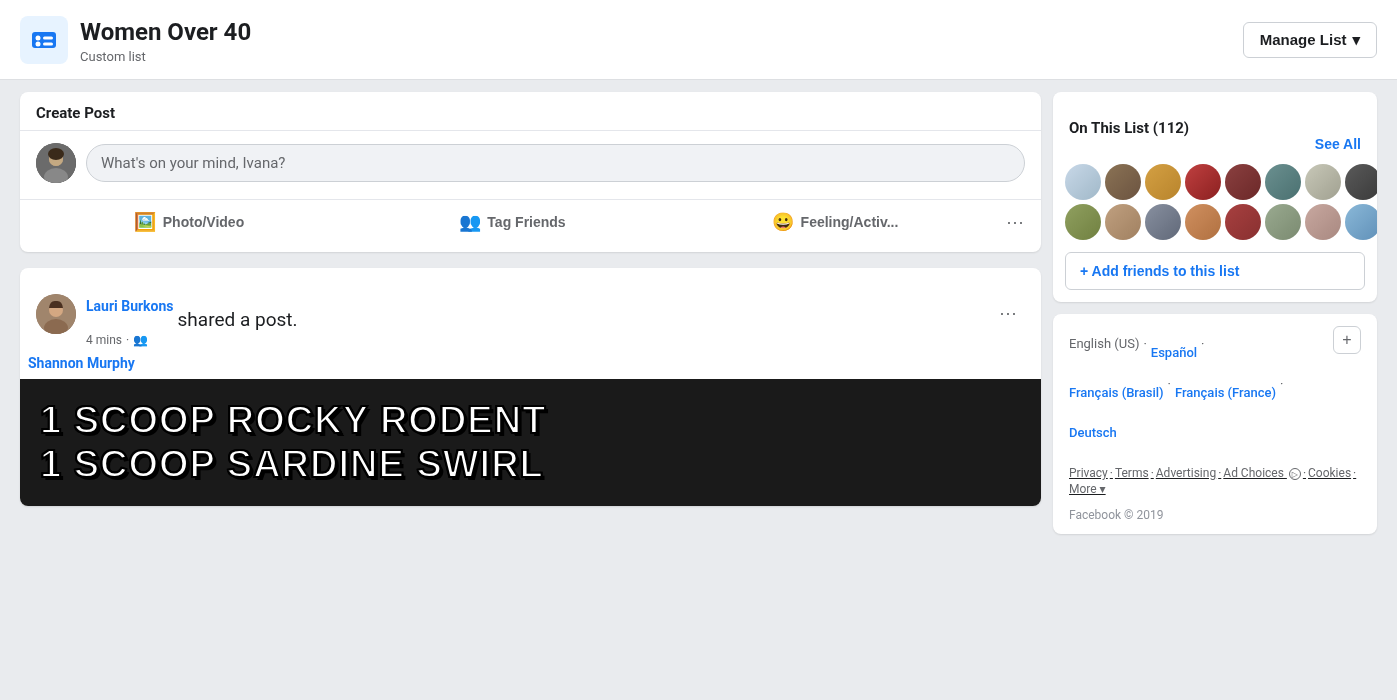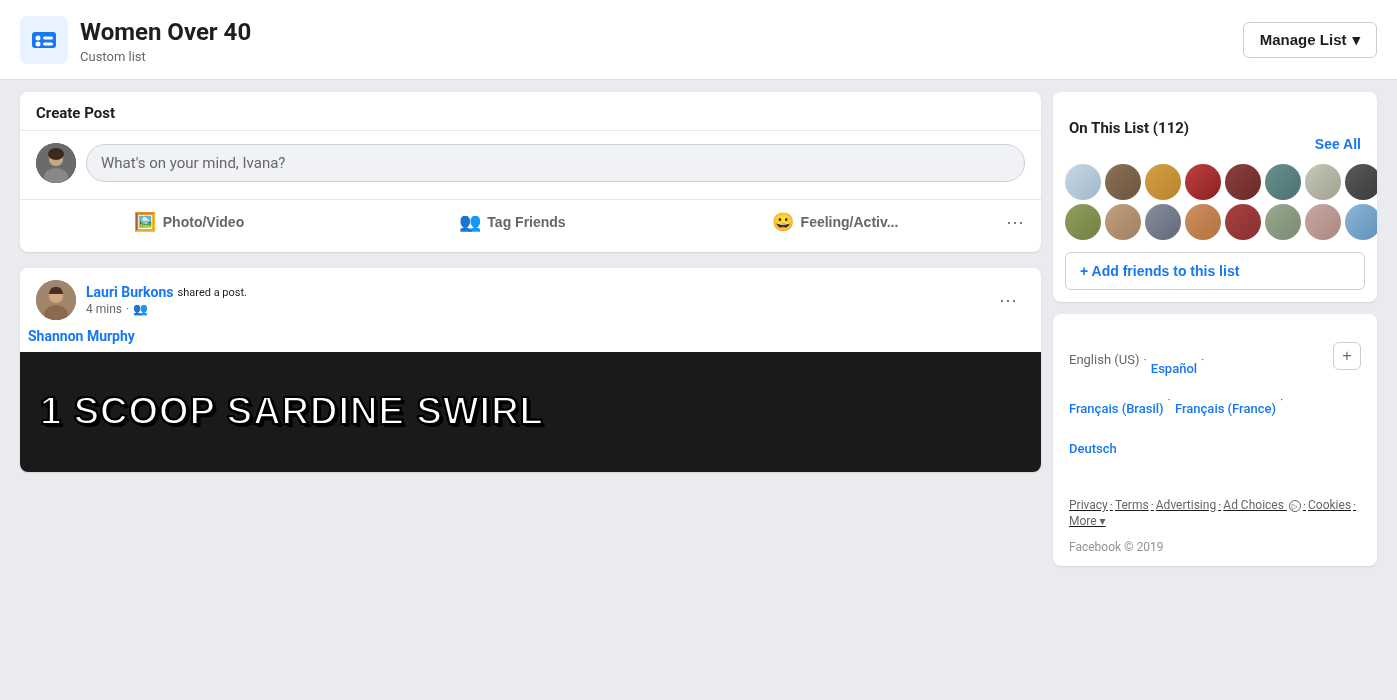--- a/index.html
+++ b/index.html
@@ -221,23 +221,24 @@
     }
     .post-meta {
       display: flex;
       align-items: center;
       gap: 4px;
       color: #65676b;
       font-size: 12px;
       margin-top: 2px;
     }
     .post-shared-text {
-      font-size: 11px;
+      font-size: 19px;
       font-weight: 400;
       color: #1c1e21;
+      margin-top: 28px;
     }
     .post-options-btn {
       background: transparent;
       border: none;
       cursor: pointer;
       padding: 4px 8px;
       border-radius: 4px;
       color: #65676b;
       font-size: 18px;
     }
@@ -321,21 +322,21 @@
       color: #1877f2;
       cursor: pointer;
       background: transparent;
       width: calc(100% - 24px);
       text-align: left;
       font-weight: 600;
     }
 
     
     .lang-section {
-      padding: 28px 16px;
+      padding: 12px 16px;
     }
     .lang-row {
       display: flex;
       align-items: center;
       gap: 4px;
       flex-wrap: wrap;
       margin-bottom: 6px;
     }
     .lang-link {
       font-size: 13px;
@@ -520,20 +521,21 @@
             </div>
           </div>
         </div>
         <button class="post-options-btn">
           <span>···</span>
         </button>
       </div>
       <div class="shared-name">Shannon Murphy</div>
       <div class="post-meme-image">
         <div style="width:100%;">
+          <div class="meme-text">1 scoop rocky rodent</div>
           <div class="meme-text">1 scoop sardine swirl</div>
         </div>
       </div>
     </div>
 
   </div>
 
   <div class="right-col">
 
     <div class="card">

